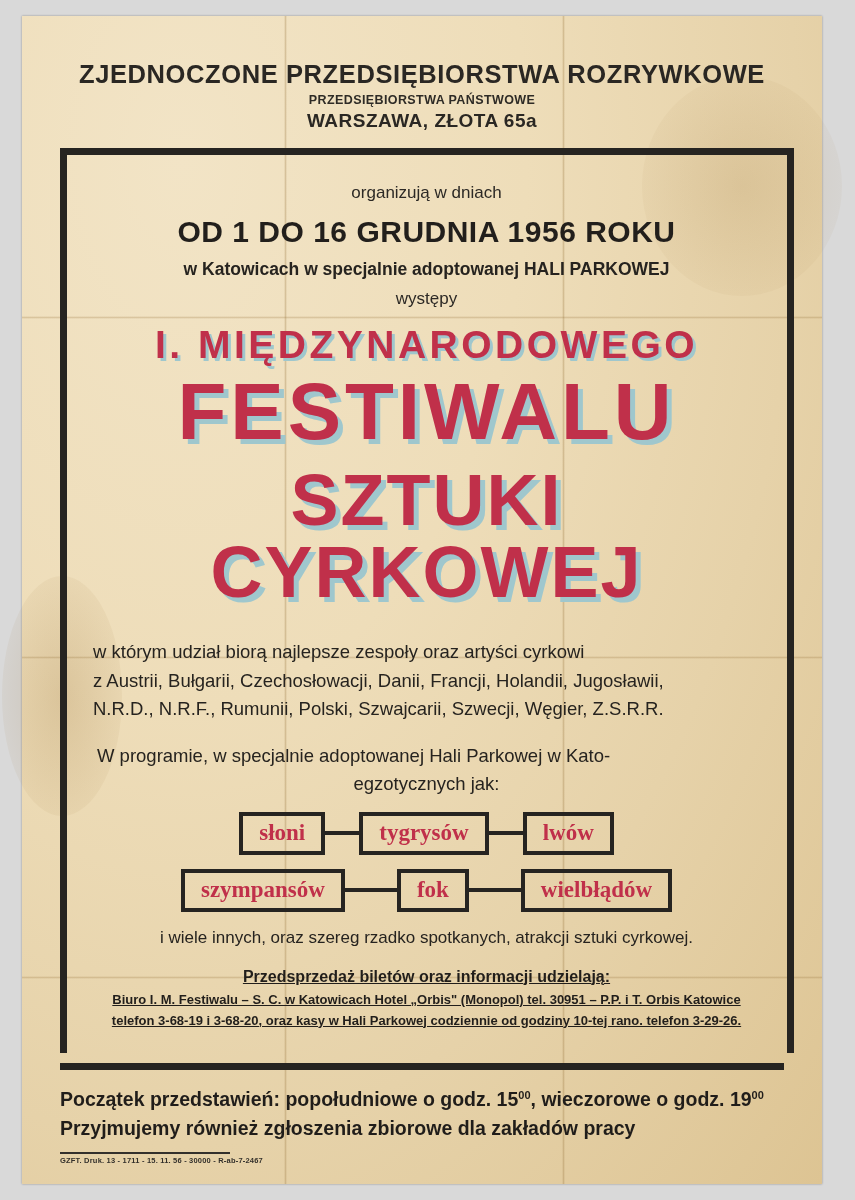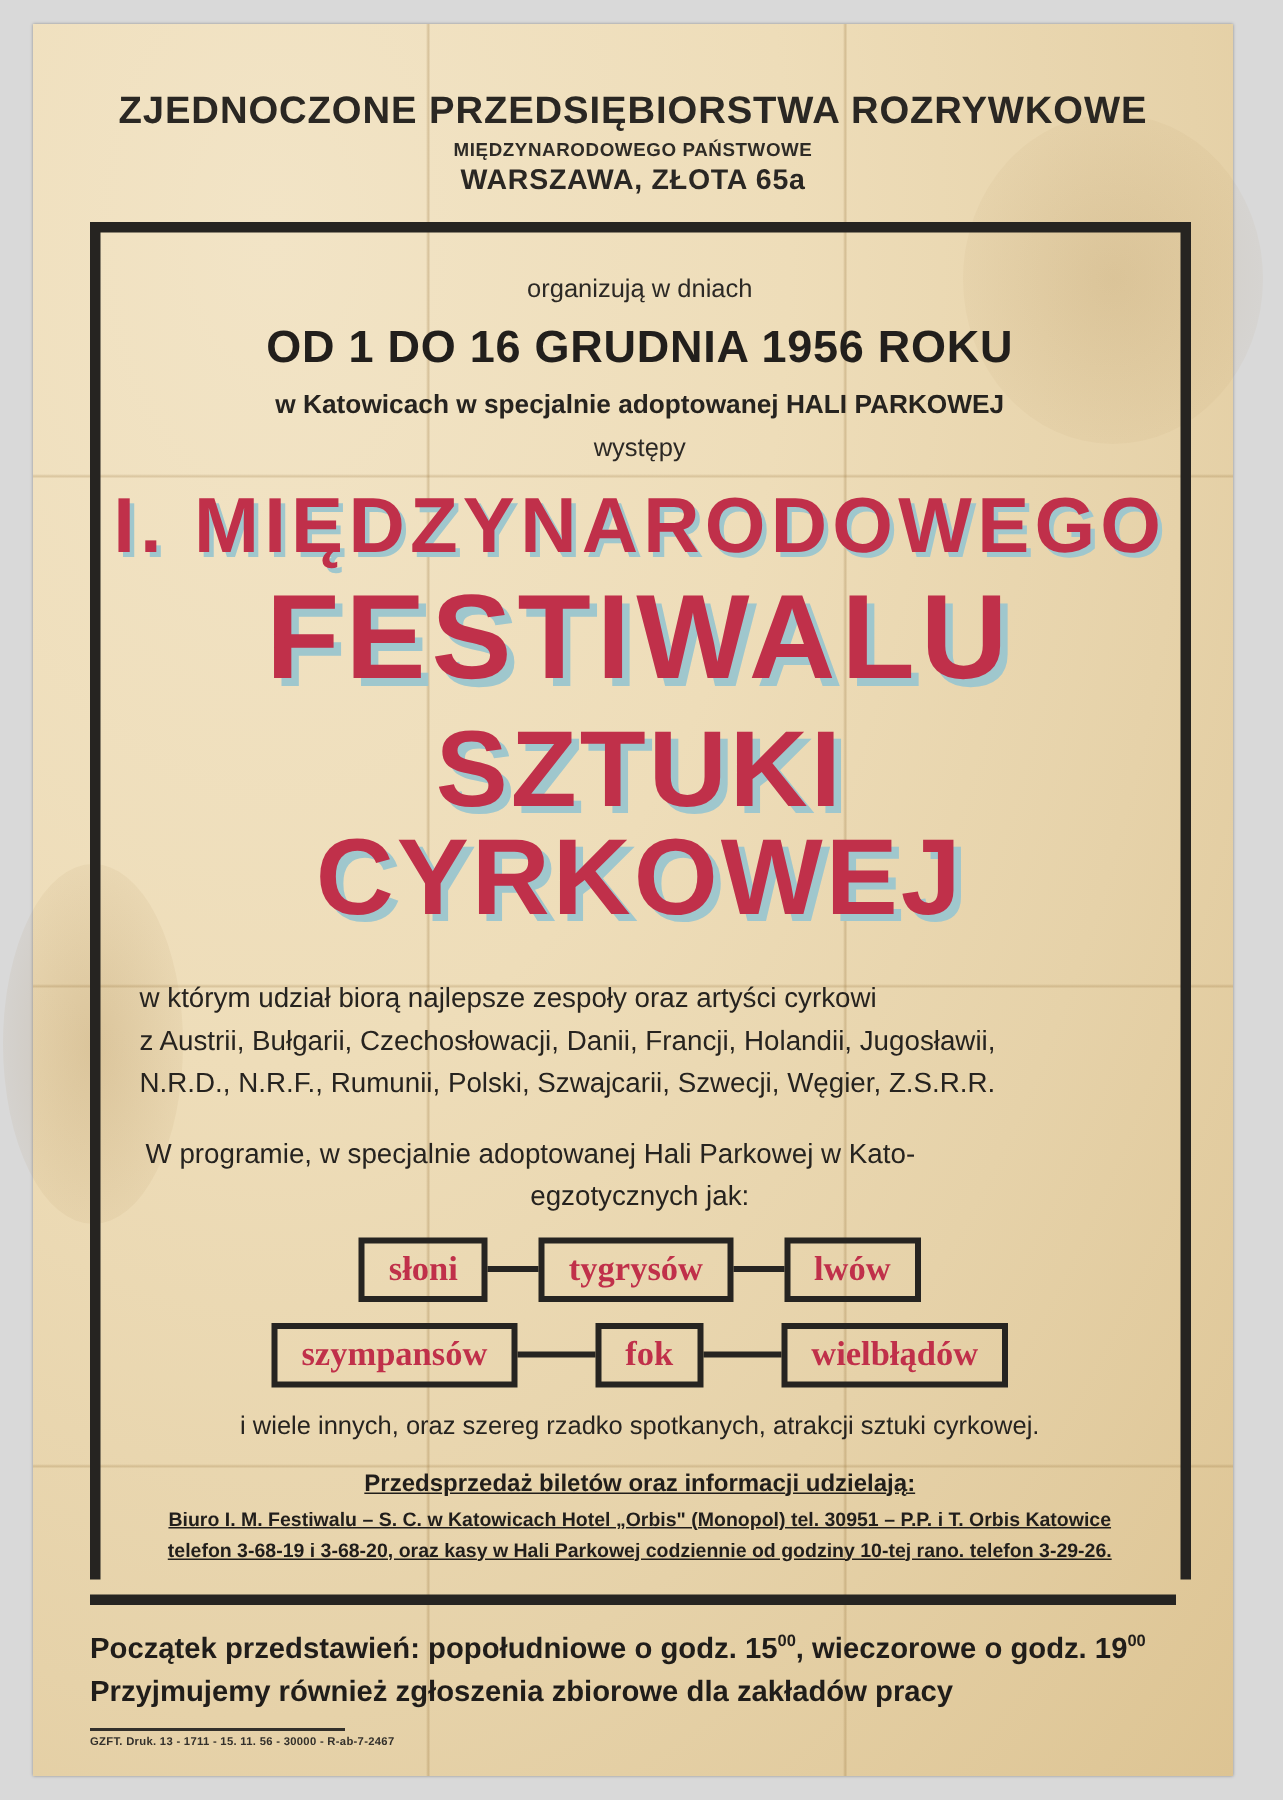--- a/index.html
+++ b/index.html
@@ -135,21 +135,21 @@
   }
 
   
   .bigred {
     font-weight: bold;
     color: #c0304a;
     text-align: center;
     line-height: 1;
   }
   #title1 {
-    font-size: 52px;
+    font-size: 39px;
     letter-spacing: 3.5px;
     margin-top: 16px;
     text-shadow: 3px 3px 0 #9fc7cd;
   }
   #title2 {
     font-size: 80px;
     letter-spacing: 4px;
     margin-top: 8px;
     text-shadow: 5px 5px 0 #9fc7cd;
   }
@@ -271,21 +271,21 @@
     <div class="crease-h" style="top:300px;"></div>
     <div class="crease-h" style="top:640px;"></div>
     <div class="crease-h" style="top:960px;"></div>
     <div class="stain" style="left:-20px; top:560px; width:120px; height:240px; background:radial-gradient(ellipse, rgba(150,110,50,0.22), rgba(150,110,50,0));"></div>
     <div class="stain" style="left:620px; top:60px; width:200px; height:220px; background:radial-gradient(ellipse, rgba(150,110,50,0.16), rgba(150,110,50,0));"></div>
 
     <div id="content">
 
       <div id="header">
         <div id="org-line1">ZJEDNOCZONE PRZEDSIĘBIORSTWA ROZRYWKOWE</div>
-        <div id="org-line2">MIĘDZYNARODOWEGO PAŃSTWOWE</div>
+        <div id="org-line2">PRZEDSIĘBIORSTWA PAŃSTWOWE</div>
         <div id="org-line3">WARSZAWA, ZŁOTA 65a</div>
       </div>
 
       <div id="main-box">
 
         <div id="organizuja" class="center">organizują w dniach</div>
         <div id="date-line" class="center">OD 1 DO 16 GRUDNIA 1956 ROKU</div>
         <div id="place-line" class="center">w Katowicach w specjalnie adoptowanej HALI PARKOWEJ</div>
         <div id="wystepy" class="center">występy</div>
 

